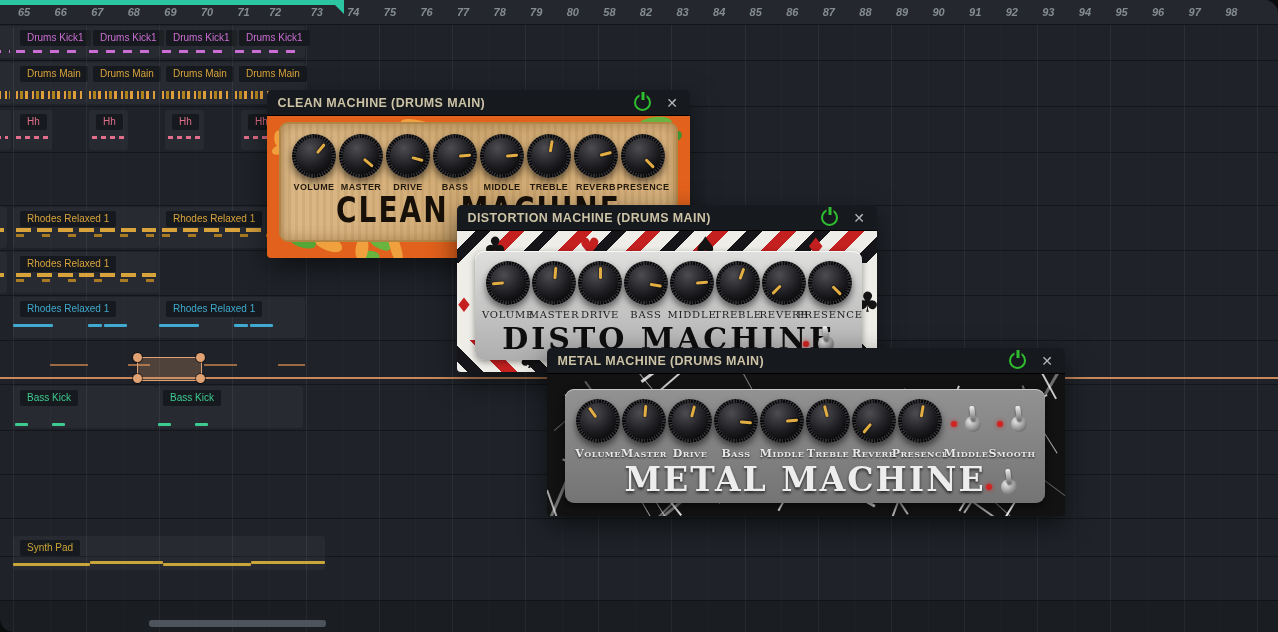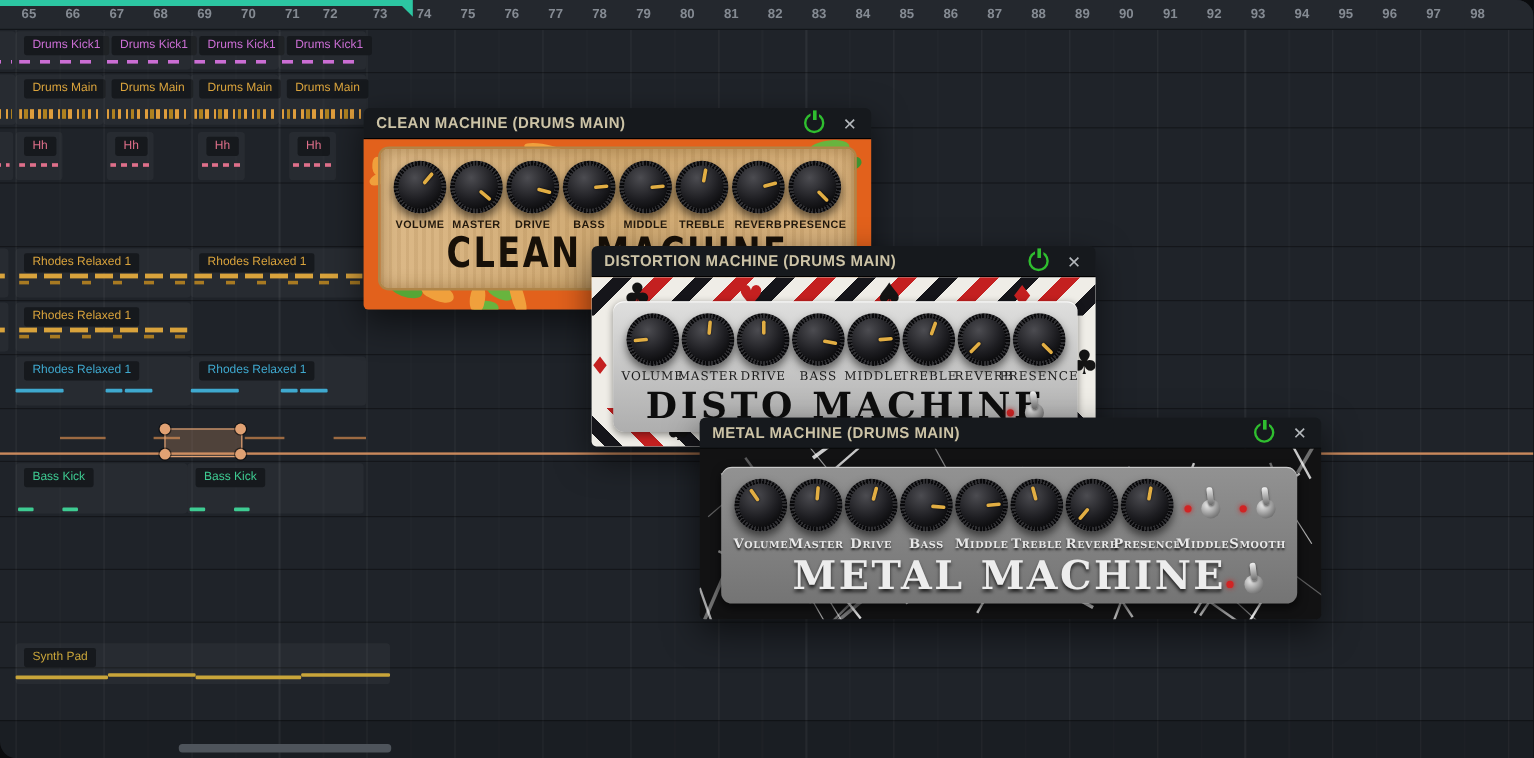--- a/index.html
+++ b/index.html
@@ -1,21 +1,21 @@
 <!DOCTYPE html>
 <html><head>
 <meta charset="utf-8">
 <style>
   html,body{margin:0;padding:0;background:#0b0c0e;font-family:"Liberation Sans",sans-serif;}
   .app{position:relative;width:1278px;height:632px;background:#1f2329;overflow:hidden;
        border-top-right-radius:14px;border-bottom-left-radius:14px;}
   
   .ruler{position:absolute;left:0;top:0;width:100%;height:24px;background:#24282e;
          border-bottom:1px solid #121519;z-index:3;}
-  .bar-num{position:absolute;top:6px;font-size:11px;color:#858b93;font-weight:bold;}
+  .bar-num{position:absolute;top:6px;font-size:11px;color:#858b93;font-weight:bold;font-style:italic;}
   .loopbar{position:absolute;left:0;top:0;height:5px;background:#2cc6a2;z-index:4;}
   .loopbar .notch{position:absolute;right:-1px;top:0;width:0;height:0;
     border-top:14px solid #2cc6a2;border-left:14px solid transparent;transform:translateX(0);}
   
   .lanes{position:absolute;left:0;top:24px;width:1278px;height:608px;
     background:
       repeating-linear-gradient(90deg,rgba(255,255,255,.045) 0 1px,transparent 1px 73.16px),
       repeating-linear-gradient(90deg,rgba(255,255,255,.02) 0 1px,transparent 1px 36.58px);
     background-position:13px 0,13px 0;z-index:1;}
   .rowline{position:absolute;left:0;width:100%;height:1px;background:rgba(0,0,0,.35);}
@@ -32,21 +32,21 @@
   .pat-hh{height:3px;background:repeating-linear-gradient(90deg,var(--c) 0 5px,transparent 5px 9px);}
   .pat-notes1{height:4px;background:repeating-linear-gradient(90deg,var(--c) 0 15px,transparent 15px 21px);}
   .pat-notes2{height:3px;background:repeating-linear-gradient(90deg,#a87a22 0 8px,transparent 8px 26px);}
   .seg{position:absolute;border-radius:1px;}
   
   .autoline{position:absolute;left:0;height:2px;z-index:2;}
   .autobox{position:absolute;z-index:2;border:1px solid;}
   .handle{position:absolute;width:9px;height:9px;border-radius:50%;z-index:2;}
   .autodash{position:absolute;height:2px;z-index:2;}
   
-  .win{position:absolute;box-shadow:0 10px 28px rgba(0,0,0,.55);border-radius:5px;margin-left:36px;}
+  .win{position:absolute;box-shadow:0 10px 28px rgba(0,0,0,.55);border-radius:5px;}
   .titlebar{height:25px;background:#16191d;border-radius:5px 5px 0 0;display:flex;align-items:center;
             border-bottom:1px solid #000;}
   .title{flex:1;padding-left:11px;font-size:13px;font-weight:bold;letter-spacing:.4px;
          color:#ccc3a6;transform-origin:left center;transform:scaleX(.96);white-space:nowrap;}
   .tb-btns{display:flex;align-items:center;gap:15px;padding-right:12px;}
   .power{width:13px;height:13px;border:2px solid #2fbe2f;border-radius:50%;position:relative;cursor:pointer;}
   .power::before{content:'';position:absolute;left:50%;top:-4px;width:3px;height:8px;background:#2fbe2f;
                  transform:translateX(-50%);box-shadow:0 0 0 2px #16191d;}
   .close{font-size:14px;color:#b4b8bc;cursor:pointer;line-height:1;}
   .winbody{position:relative;overflow:hidden;border-radius:0 0 4px 4px;}
@@ -123,21 +123,21 @@
       <div class="bar-num" style="left: 237.48px;">71</div>
       <div class="bar-num" style="left: 269px;">72</div>
       <div class="bar-num" style="left: 310.64px;">73</div>
       <div class="bar-num" style="left: 347.22px;">74</div>
       <div class="bar-num" style="left: 383.8px;">75</div>
       <div class="bar-num" style="left: 420.38px;">76</div>
       <div class="bar-num" style="left: 456.96px;">77</div>
       <div class="bar-num" style="left: 493.54px;">78</div>
       <div class="bar-num" style="left: 530.12px;">79</div>
       <div class="bar-num" style="left: 566.7px;">80</div>
-      <div class="bar-num" style="left: 603.28px;">81</div>
+      <div class="bar-num" style="left: 603.28px;">58</div>
       <div class="bar-num" style="left: 639.86px;">82</div>
       <div class="bar-num" style="left: 676.44px;">83</div>
       <div class="bar-num" style="left: 713.02px;">84</div>
       <div class="bar-num" style="left: 749.6px;">85</div>
       <div class="bar-num" style="left: 786.18px;">86</div>
       <div class="bar-num" style="left: 822.76px;">87</div>
       <div class="bar-num" style="left: 859.34px;">88</div>
       <div class="bar-num" style="left: 895.92px;">89</div>
       <div class="bar-num" style="left: 932.5px;">90</div>
       <div class="bar-num" style="left: 969.08px;">91</div>

